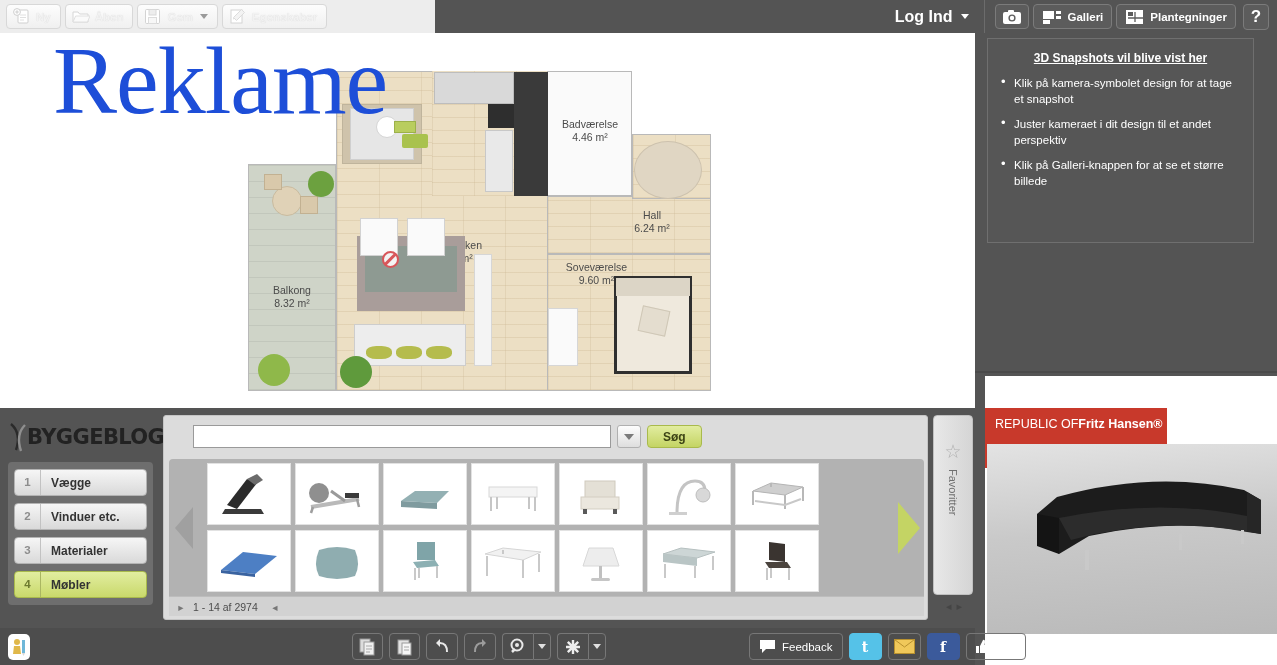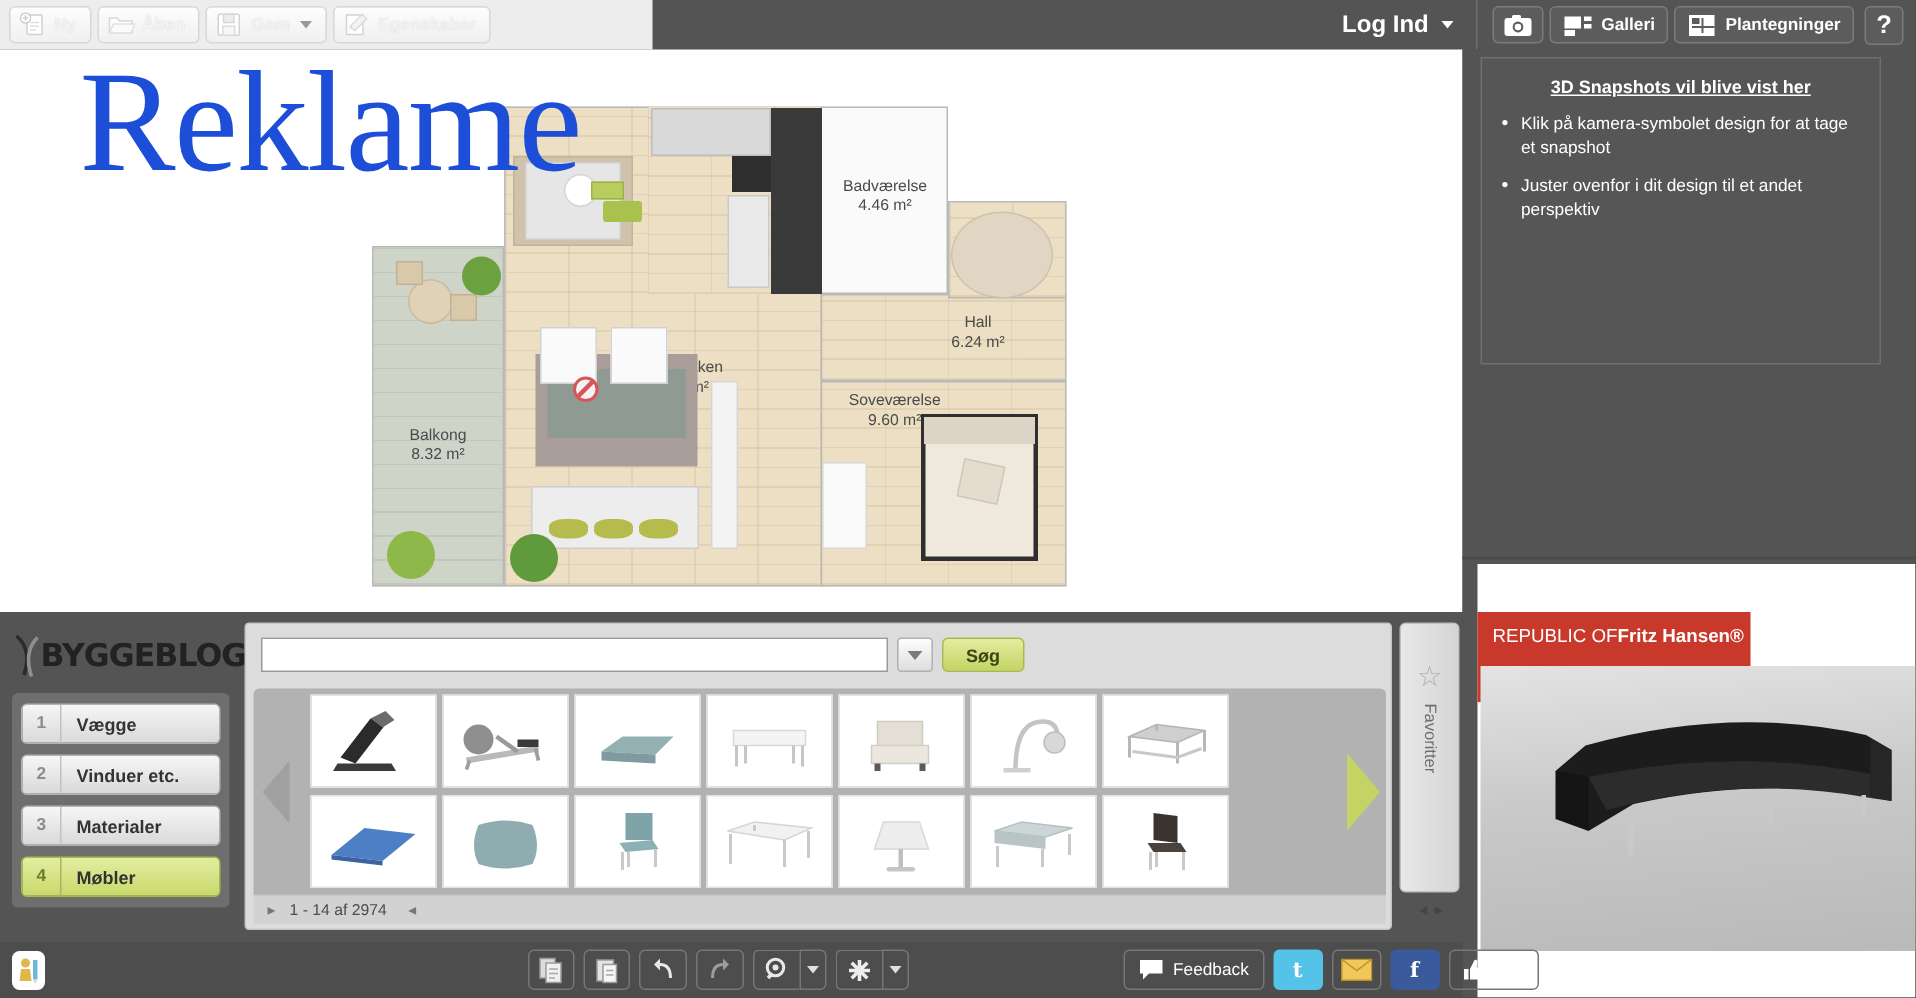--- a/index.html
+++ b/index.html
@@ -178,21 +178,21 @@
     width: 26px; text-align: center; color: #8d8d8d; font-weight: bold; font-size: 11.5px;
     border-right: 1px solid #c2c2c2; line-height: 25px;
   }
   .step.active .num { color: #6d7a2e; border-right-color: #aab662; }
   .step .txt { padding-left: 10px; }
 
   .catalog {
     position: absolute; left: 163px; top: 415px; width: 765px; height: 205px;
     background: #dcdcdc; border: 1px solid #c5c5c5; border-radius: 3px;
   }
-  .searchrow { display: flex; align-items: flex-start; gap: 6px; padding: 9px 10px 0 10px; }
+  .searchrow { display: flex; align-items: flex-start; gap: 6px; padding: 9px 10px 0 10px; margin-left: 19px; }
   .search-input {
     width: 418px; height: 23px; border: 1px solid #9a9a9a; background: #fff;
     font-size: 12px; padding: 0 5px; outline: none; color: #333;
   }
   .dd-btn {
     width: 24px; height: 23px; border: 1px solid #b0b0b0; border-radius: 3px;
     background: linear-gradient(#fdfdfd, #dedede);
     display: flex; align-items: center; justify-content: center;
   }
   .dd-btn i {
@@ -446,21 +446,22 @@
       <div class="furn" style="left:98px;top:310px;width:32px;height:32px;border-radius:50%;background:#5f9a3c;"></div>
       <div class="no-entry" style="left:140px;top:205px;"></div>
     </div>
   </div>
 
   <div class="rightcol">
     <div class="snapbox">
       <div class="snap-title">3D Snapshots vil blive vist her</div>
       <ul class="snap-list">
         <li>Klik på kamera-symbolet design for at tage et snapshot</li>
-        <li>Juster ovenfor i dit design til et andet perspektiv</li>
+        <li>Juster kameraet i dit design til et andet perspektiv</li>
+        <li>Klik på Galleri-knappen for at se et større billede</li>
       </ul>
     </div>
     <div class="ad-band"></div>
 
     <div class="ad">
       <div class="ad-logo">
         <span>REPUBLIC OF </span>
           <b>Fritz Hansen®</b>
       </div>
       <div class="ad-img">

